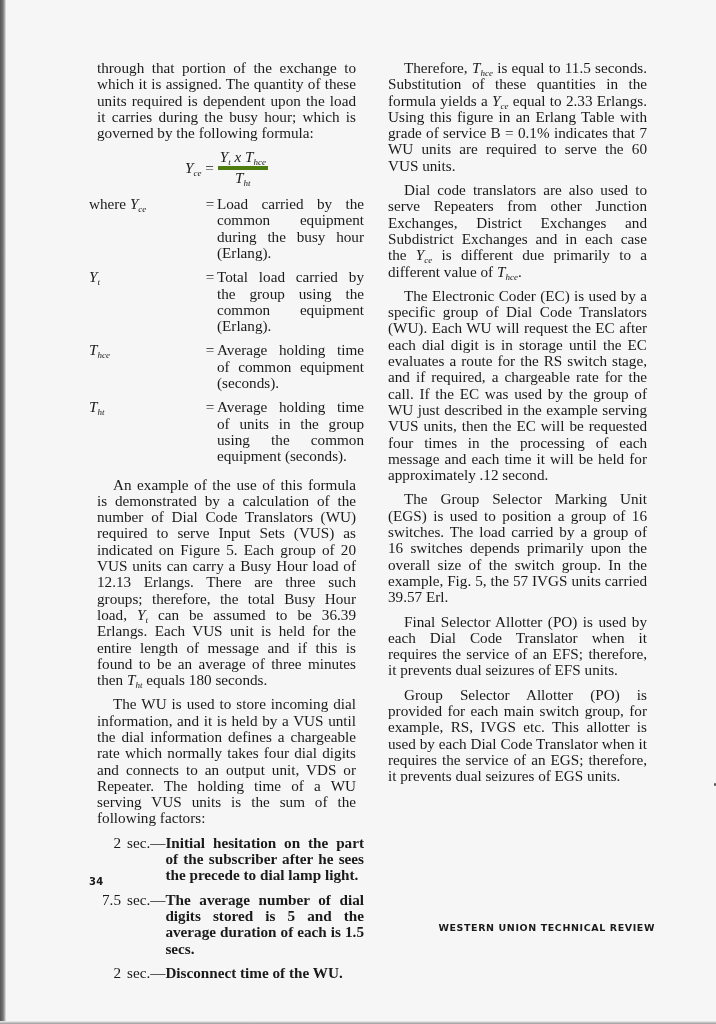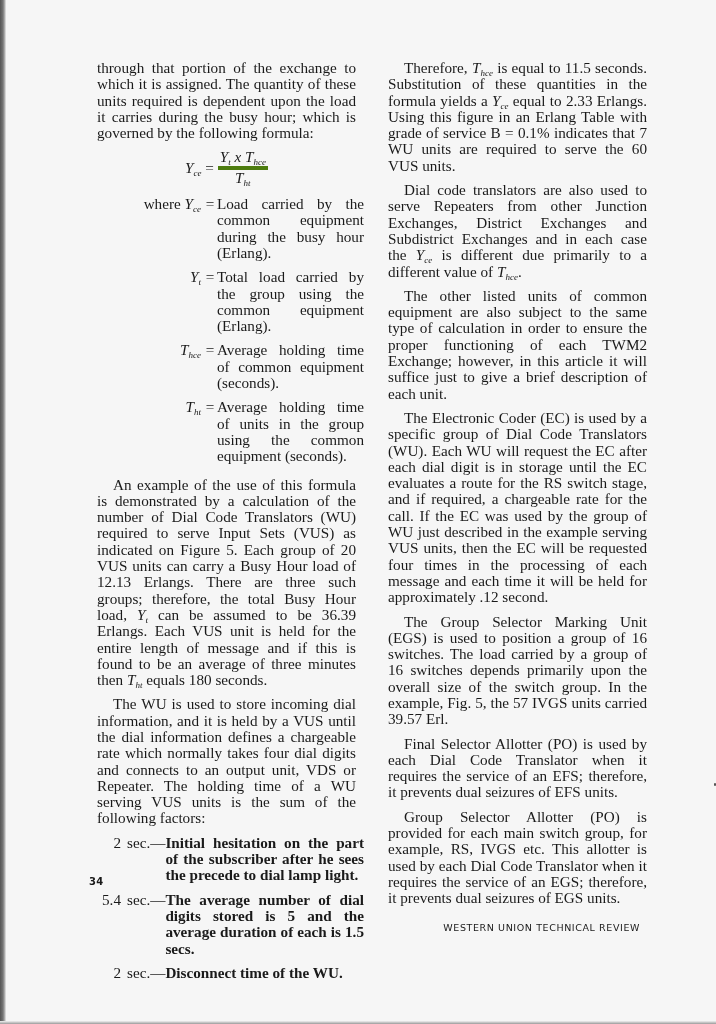--- a/index.html
+++ b/index.html
@@ -33,37 +33,37 @@
   .formula {
     margin: 6px 0 10px 0; text-align: center; font-style: italic; white-space: nowrap;
   }
   .formula .lhs, .formula .frac { display: inline-block; vertical-align: middle; }
   .formula .frac { text-align: center; }
   .formula .num { display: block; border-bottom: 4px solid #4d7c0f; padding: 0 2px; }
   .formula .den { display: block; }
 
   .defs { margin: 0 0 12px 0; }
   .def { display: flex; margin-bottom: 8px; }
-  .def .term { width: 112px; text-align: right; flex: none; white-space: nowrap; padding-right: 2px; }
+  .def .term { width: 112px; text-align: left; flex: none; white-space: nowrap; padding-right: 2px; }
   .def .eq { width: 14px; flex: none; text-align: center; }
   .def .desc { flex: 1; text-align: justify; }
 
   .factors { margin-top: 4px; }
   .factor { display: flex; margin-bottom: 8px; }
   .factor .amt { width: 32px; flex: none; text-align: right; padding-right: 6px; }
   .factor .unit { flex: none; white-space: nowrap; }
   .factor .desc { flex: 1; text-align: justify; font-weight: bold; }
 
   .footer-page {
     position: absolute; left: 89px; top: 876px;
     font-family: "DejaVu Sans", sans-serif; font-weight: bold; font-size: 10px; letter-spacing: 0.3px;
   }
   .footer-journal {
-    position: absolute; right: 76px; top: 922px;
-    font-family: "DejaVu Sans", sans-serif; font-weight: normal; font-size: 9.5px; letter-spacing: 0.6px;
+    position: absolute; right: 61px; top: 922px;
+    font-family: "DejaVu Sans", sans-serif; font-weight: bold; font-size: 9.5px; letter-spacing: 0.6px;
   }
   .speck { position: absolute; width: 2px; height: 3px; background: #555; border-radius: 1px; }
 </style>
 </head>
 <body>
 
 <div class="binding"></div>
 <div class="bottom-edge"></div>
 
 <div class="col left">
@@ -100,36 +100,35 @@
 
   <p class="indent">The WU is used to store incoming dial information, and it is held by a VUS until the dial information defines a chargeable rate which normally takes four dial digits and connects to an output unit, VDS or Repeater. The holding time of a WU serving VUS units is the sum of the following factors:</p>
 
   <div class="factors">
     <div class="factor">
       <span class="amt">2</span>
       <span class="unit">sec.—</span>
       <span class="desc">Initial hesitation on the part of the subscriber after he sees the precede to dial lamp light.</span>
     </div>
     <div class="factor">
-      <span class="amt">5.4</span>
+      <span class="amt">7.5</span>
       <span class="unit">sec.—</span>
       <span class="desc">The average number of dial digits stored is 5 and the average duration of each is 1.5 secs.</span>
     </div>
     <div class="factor">
       <span class="amt">2</span>
       <span class="unit">sec.—</span>
       <span class="desc">Disconnect time of the WU.</span>
     </div>
   </div>
 </div>
 
 <div class="col right">
   <p class="indent"><span>Therefore, </span><i>T</i><sub>hce</sub><span> is equal to 11.5 seconds. Substitution of these quantities in the formula yields a </span><i>Y</i><sub>ce</sub><span> equal to 2.33 Erlangs. Using this figure in an Erlang Table with grade of service B = 0.1% indicates that 7 WU units are required to serve the 60 VUS units.</span></p>
   <p class="indent"><span>Dial code translators are also used to serve Repeaters from other Junction Exchanges, District Exchanges and Subdistrict Exchanges and in each case the </span><i>Y</i><sub>ce</sub><span> is different due primarily to a different value of </span><i>T</i><sub>hce</sub><span>.</span></p>
-  <p class="indent">The other listed units of common equipment are also subject to the same type of calculation in order to ensure the proper functioning of each TWM2 Exchange; however, in this article it will suffice just to give a brief description of each unit.</p>
   <p class="indent">The Electronic Coder (EC) is used by a specific group of Dial Code Translators (WU). Each WU will request the EC after each dial digit is in storage until the EC evaluates a route for the RS switch stage, and if required, a chargeable rate for the call. If the EC was used by the group of WU just described in the example serving VUS units, then the EC will be requested four times in the processing of each message and each time it will be held for approximately .12 second.</p>
   <p class="indent">The Group Selector Marking Unit (EGS) is used to position a group of 16 switches. The load carried by a group of 16 switches depends primarily upon the overall size of the switch group. In the example, Fig. 5, the 57 IVGS units carried 39.57 Erl.</p>
   <p class="indent">Final Selector Allotter (PO) is used by each Dial Code Translator when it requires the service of an EFS; therefore, it prevents dual seizures of EFS units.</p>
   <p class="indent">Group Selector Allotter (PO) is provided for each main switch group, for example, RS, IVGS etc. This allotter is used by each Dial Code Translator when it requires the service of an EGS; therefore, it prevents dual seizures of EGS units.</p>
 </div>
 
 <div class="footer-page">34</div>
 <div class="footer-journal">WESTERN UNION TECHNICAL REVIEW</div>
 
 <div class="speck" style="left:714px; top:783px;"></div>

